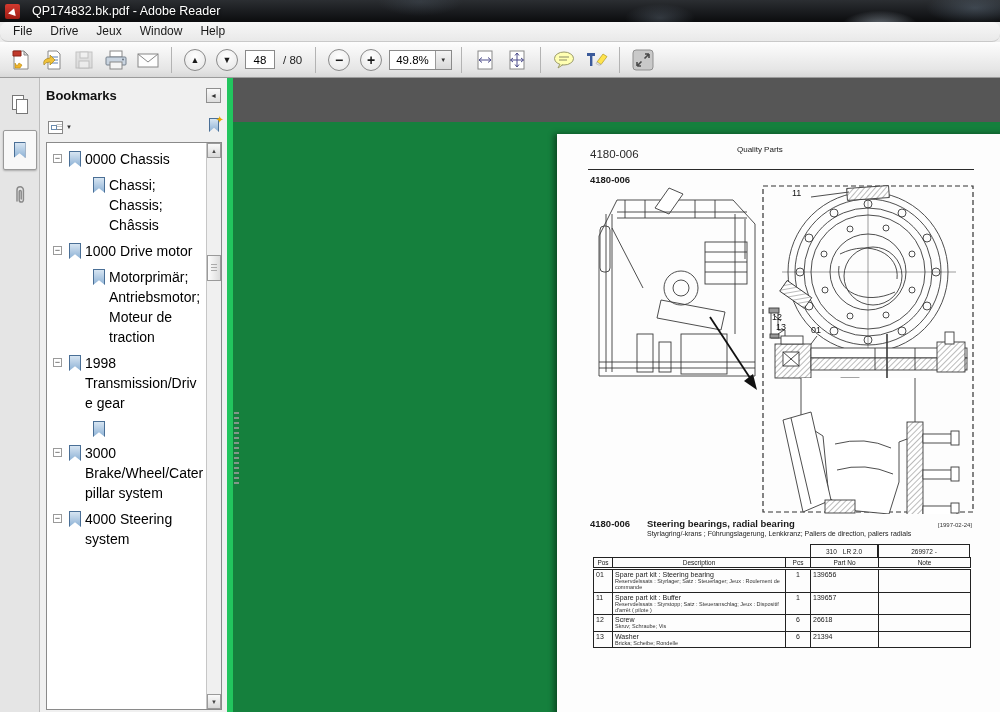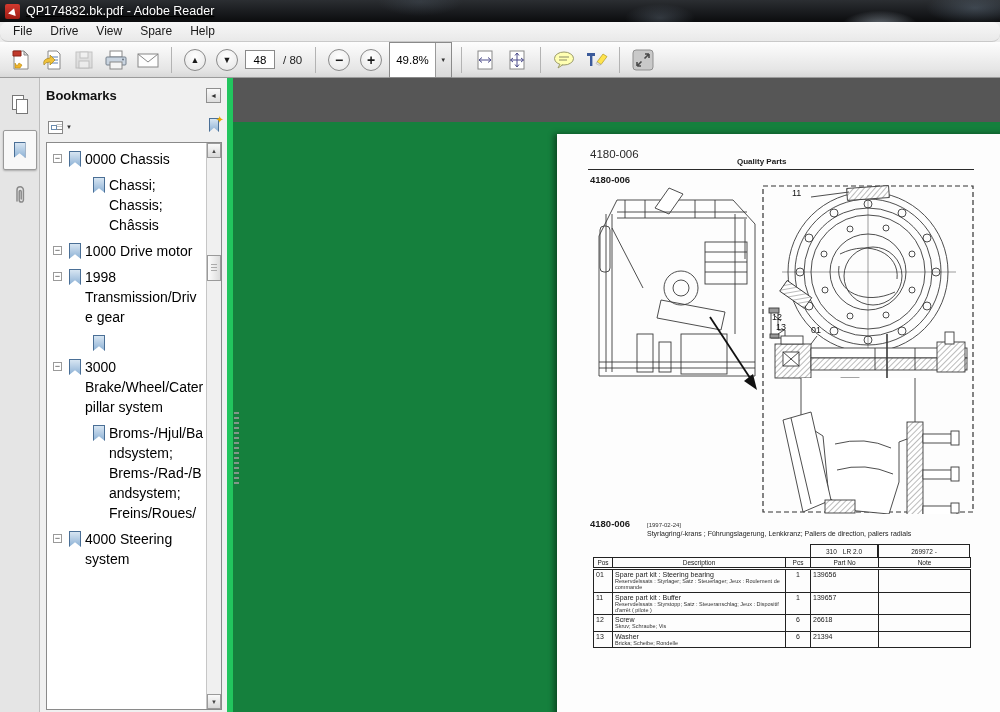--- a/index.html
+++ b/index.html
@@ -1,28 +1,27 @@
 <!DOCTYPE html>
 <html><head>
 <meta charset="utf-8">
 <style>
   * { margin:0; padding:0; box-sizing:border-box; }
   html,body { width:1000px; height:712px; overflow:hidden; }
   body { font-family:"Liberation Sans", sans-serif; background:#565656; }
   .app { position:relative; width:1000px; height:712px; background:#ececec; }
 
   
-  .titlebar { height:22px; display:flex; align-items:center; padding-left:5px; gap:6px;
+  .titlebar { height:22px; display:flex; align-items:center; padding-left:5px; gap:12px;
     background:
       radial-gradient(50px 20px at 660px 18px, rgba(150,170,190,.25), transparent 70%),
       radial-gradient(55px 22px at 880px 26px, rgba(205,220,235,.5), transparent 70%),
       radial-gradient(70px 24px at 975px 8px, rgba(120,140,160,.35), transparent 70%),
       radial-gradient(60px 20px at 420px 2px, rgba(90,105,120,.25), transparent 70%),
       linear-gradient(#2b2e32, #0b0c0e);
-    text-decoration: underline;
   }
   .app-icon { width:15px; height:15px; background:linear-gradient(#d33a2f,#a01c14); border-radius:2px;
     display:flex; align-items:center; justify-content:center; flex:none; }
   .app-icon:before { content:""; width:0; height:0; border-left:4px solid transparent;
     border-right:4px solid transparent; border-bottom:7px solid #fff; transform:rotate(18deg); }
   .title-text { color:#fff; font-size:12.5px; text-shadow:0 1px 3px #000; white-space:nowrap; }
 
   
   .menubar { height:20px; display:flex; align-items:stretch; padding-left:4px;
     background:linear-gradient(#f7f7f7,#e9e9e9); border-bottom:1px solid #c9c9c9;border-radius:8px; }
@@ -34,21 +33,21 @@
   .tb-sep { width:1px; height:26px; background:#b3b3b3; margin:0 5px; flex:none; }
   .tb-btn { width:28px; height:28px; display:flex; align-items:center; justify-content:center; flex:none; border-radius:3px; }
   .tb-btn.disabled { opacity:.45; }
   .circ { width:22px; height:22px; border-radius:50%; border:1px solid #8a8a8a;
     background:radial-gradient(circle at 50% 32%, #ffffff, #e4e4e4); display:flex; align-items:center;
     justify-content:center; font-size:9px; color:#1a1a1a; }
   .circ.sign { font-size:14px; font-weight:bold; line-height:0; }
   .page-input { width:30px; height:19px; border:1px solid #8a8a8a; background:#fff; font-size:11.5px;
     text-align:center; font-family:"Liberation Sans",sans-serif; }
   .page-total { font-size:11.5px; color:#222; margin:0 4px; white-space:nowrap; }
-  .zoom-box { display:flex; align-items:center; height:36px; border:1px solid #8a8a8a; background:#fff; }
+  .zoom-box { display:flex; align-items:center; height:20px; border:1px solid #8a8a8a; background:#fff; }
   .zoom-val { font-size:11.5px; padding:0 6px; min-width:44px; }
   .zoom-caret { width:16px; height:100%; border-left:1px solid #9a9a9a;
     background:linear-gradient(#f4f4f4,#d9d9d9); display:flex; align-items:center; justify-content:center;
     font-size:6px; color:#333; }
 
   
   .main { position:relative; display:flex; height:634px; background:#565656; }
 
   .navstrip { width:40px; background:#e5e5e5; border-right:1px solid #bdbdbd; padding-top:6px;
     display:flex; flex-direction:column; align-items:center; gap:6px; }
@@ -97,21 +96,21 @@
     background:repeating-linear-gradient(#aaa 0 1px, transparent 1px 3px); }
 
   
   .docpane { flex:1; position:relative; background:#15803d; overflow:hidden;margin-top:44px; }
   .splitter-grip { position:absolute; left:1px; top:290px; width:5px; height:75px;
     background:repeating-linear-gradient(#9d9d9d 0 2px, transparent 2px 5px); opacity:.8; }
   .page { position:absolute; left:324px; top:12px; width:500px; height:640px; background:#fdfdfd;
     box-shadow:-3px 0 6px rgba(0,0,0,.45); color:#1a1a1a; }
 
   .pg-code-top { position:absolute; left:33px; top:14px; font-size:11.5px; color:#2a2a2a; }
-  .pg-quality { position:absolute; left:180px; top:23px; font-size:8px; font-weight:bold; }
+  .pg-quality { position:absolute; left:180px; top:11px; font-size:8px; font-weight:normal; }
   .pg-rule-top { position:absolute; left:31px; top:35px; width:386px; height:1px; background:#2a2a2a; }
   .pg-code-bold { position:absolute; left:33px; top:40px; font-size:9.5px; font-weight:bold; }
 
   .figure { position:absolute; left:28px; top:50px; width:390px; height:330px; }
   .fig-label { position:absolute; font-size:9px; color:#111; }
   .fl-11 { left:207px; top:4px; } .fl-12 { left:187px; top:128px; }
   .fl-13 { left:191px; top:138px; } .fl-01 { left:226px; top:141px; }
 
   .section { position:absolute; left:33px; top:384px; width:382px; }
   .sec-row { display:flex; align-items:baseline; }
@@ -147,22 +146,22 @@
 <div class="app">
 
   <div class="titlebar">
     <span class="app-icon"></span>
     <span class="title-text">QP174832.bk.pdf - Adobe Reader</span>
   </div>
 
   <div class="menubar">
     <span class="menu-item">File</span>
     <span class="menu-item">Drive</span>
-    <span class="menu-item">View</span>
-    <span class="menu-item">Spare</span>
+    <span class="menu-item">Jeux</span>
+    <span class="menu-item">Window</span>
     <span class="menu-item">Help</span>
   </div>
 
   <div class="toolbar">
     <div class="tb-btn">
       <svg width="22" height="22" viewBox="0 0 22 22">
         <path d="M5,2 h10 l4,4 v14 h-14 z" fill="#fff" stroke="#888"></path>
         <path d="M15,2 l4,4 h-4 z" fill="#ddd" stroke="#888"></path>
         <path d="M4,2 h8 v5 h-8 z" fill="#c0392b" stroke="#8e2418"></path>
         <path d="M6,14 l2,3 2,-3 3,2 -2,3 h-5 z" fill="#f0b429" stroke="#b7860b" stroke-width="0.6"></path>
@@ -314,38 +313,38 @@
           <div class="bm child">
             <span class="ribbon"></span>
             <span class="bm-label">Chassi; Chassis; Châssis</span>
           </div>
 
           <div class="bm">
             <span class="expander">−</span>
             <span class="ribbon"></span>
             <span class="bm-label">1000 Drive motor</span>
           </div>
+          <div class="bm child">
+            <span class="ribbon"></span>
+            <span class="bm-label">Motorprimär; Antriebsmotor; Moteur de traction</span>
+          </div>
 
           <div class="bm">
             <span class="expander">−</span>
             <span class="ribbon"></span>
             <span class="bm-label">1998 Transmission/Drive gear</span>
           </div>
           <div class="bm child">
             <span class="ribbon"></span>
           </div>
 
           <div class="bm">
             <span class="expander">−</span>
             <span class="ribbon"></span>
             <span class="bm-label">3000 Brake/Wheel/Caterpillar system</span>
-          </div>
-          <div class="bm child">
-            <span class="ribbon"></span>
-            <span class="bm-label">Broms-/Hjul/Bandsystem; Brems-/Rad-/Bandsystem; Freins/Roues/</span>
           </div>
 
           <div class="bm">
             <span class="expander">−</span>
             <span class="ribbon"></span>
             <span class="bm-label">4000 Steering system</span>
           </div>
 
         </div>
         <div class="vscroll">
@@ -485,20 +484,21 @@
           </svg>
           <span class="fig-label fl-11">11</span>
           <span class="fig-label fl-12">12</span>
           <span class="fig-label fl-13">13</span>
           <span class="fig-label fl-01">01</span>
         </div>
 
         <div class="section">
           <div class="sec-row">
             <span class="sec-code">4180-006</span>
+            <span class="sec-title">Steering bearings, radial bearing</span>
             <span class="sec-date">[1997-02-24]</span>
           </div>
           <div class="sec-sub">Styrlagring/-krans ; Führungslagerung, Lenkkranz; Paliers de direction, paliers radials</div>
 
           <div class="ptable">
             <div class="model-row">
               <div class="m-spacer"></div>
               <div class="mcell m1">
                 <span>310</span>
                 <span>LR 2.0</span>

